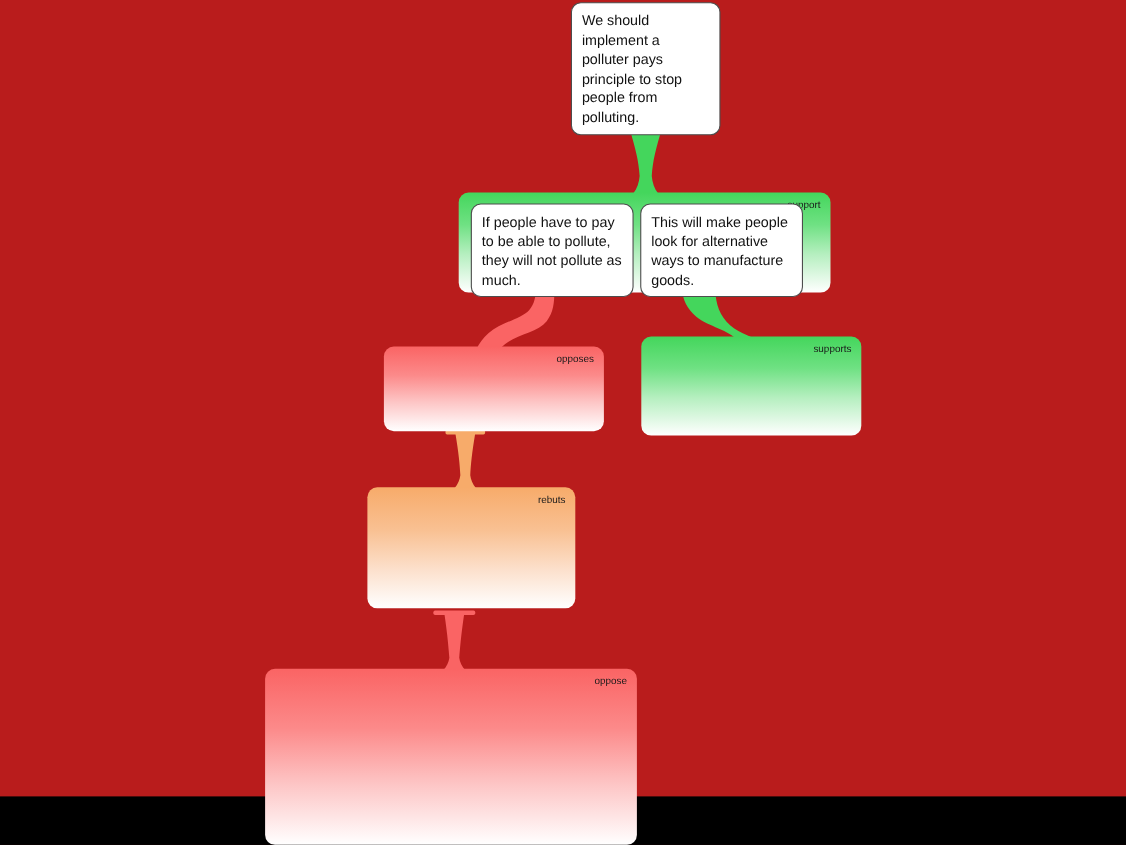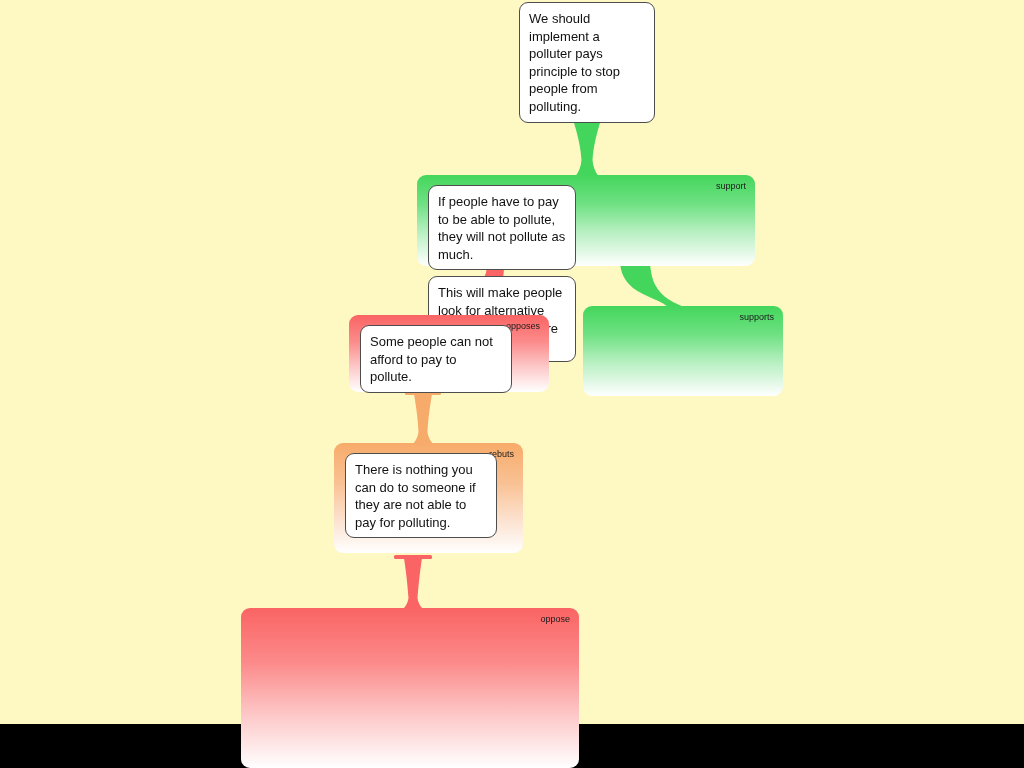--- a/index.html
+++ b/index.html
@@ -11,21 +11,21 @@
   body {
     width: 1024px;
     height: 768px;
     overflow: hidden;
     font-family: "Liberation Sans", sans-serif;
   }
   #canvas {
     position: relative;
     width: 1024px;
     height: 724px;
-    background: #fef9c3;
+    background: #b91c1c;
   }
   
   #connectors {
     position: absolute;
     left: 0;
     top: 0;
     width: 1024px;
     height: 768px;
     pointer-events: none;
   }
@@ -42,21 +42,20 @@
     font-size: 9px;
     line-height: 11px;
     color: #1a1a1a;
     white-space: nowrap;
   }
   .group-inner {
     position: absolute;
     left: 11px;
     top: 10px;
     display: flex;
-    flex-direction: column;
     align-items: flex-start;
     gap: 6px;
   }
   
   .claim {
     background: #ffffff;
     border: 1.4px solid #4d4d4d;
     border-radius: 9px;
     box-sizing: border-box;
     padding: 7px 9px 6px 9px;
@@ -157,34 +156,28 @@
   <div class="group" id="group-support" style="background: linear-gradient(to bottom, #44d65c 0%, #6fe183 32%, #b6efc0 62%, #ffffff 100%);">
     <span class="group-label">support</span>
     <div class="group-inner">
       <div class="claim">If people have to pay to be able to pollute, they will not pollute as much.</div>
       <div class="claim">This will make people look for alternative ways to manufacture goods.</div>
     </div>
   </div>
 
   <div class="group" id="group-opposes" style="background: linear-gradient(to bottom, #fa6464 0%, #fc8a8a 34%, #fdc6c6 66%, #ffffff 100%);">
     <span class="group-label">opposes</span>
-    <div class="group-inner">
-      <div class="claim">Some people can not afford to pay to pollute.</div>
-    </div>
   </div>
 
   <div class="group" id="group-supports" style="background: linear-gradient(to bottom, #44d65c 0%, #6fe183 32%, #b6efc0 62%, #ffffff 100%);">
     <span class="group-label">supports</span>
   </div>
 
   <div class="group" id="group-rebuts" style="background: linear-gradient(to bottom, #f7ab6a 0%, #f9c193 36%, #fce0cc 68%, #ffffff 100%);">
     <span class="group-label">rebuts</span>
-    <div class="group-inner">
-      <div class="claim">There is nothing you can do to someone if they are not able to pay for polluting.</div>
-    </div>
   </div>
 
   <div class="group" id="group-oppose" style="background: linear-gradient(to bottom, #fa6464 0%, #fc8a8a 34%, #fdc6c6 66%, #ffffff 100%);">
     <span class="group-label">oppose</span>
     <div class="group-inner">
     </div>
   </div>
 
 </div>
 

